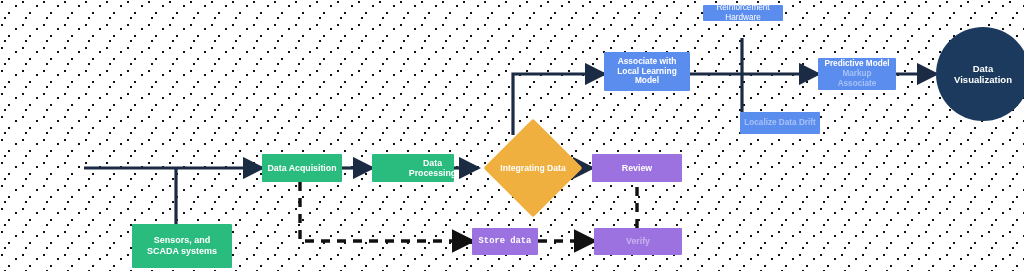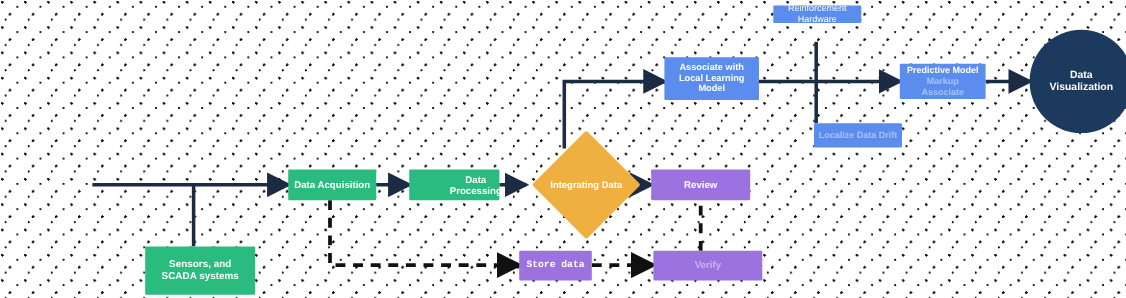--- a/index.html
+++ b/index.html
@@ -118,21 +118,21 @@
   </div>
 
   <div class="node rect purple" style="left:472px;top:228px;width:66px;height:27px;font-size:8.8px;font-weight:bold;font-family:Liberation Mono, monospace;">
       <span>Store data</span>
     </div>
 
   <div class="node rect purple" style="left:592px;top:154px;width:90px;height:28px;font-size:8.8px;font-weight:bold;">
       <span>Review</span>
     </div>
 
-  <div class="node rect purple" style="left:594px;top:228px;width:99px;height:27px;font-size:8.8px;font-weight:bold;">
+  <div class="node rect purple" style="left:594px;top:228px;width:88px;height:27px;font-size:8.8px;font-weight:bold;">
       <span class="faded">Verify</span>
     </div>
 
   <div class="node rect blue" style="left:604px;top:52px;width:86px;height:39px;font-size:8.4px;font-weight:bold;">
     <span>
       <span>Associate with</span>
       <span>Local Learning</span>
       <span>Model</span>
     </span>
   </div>

